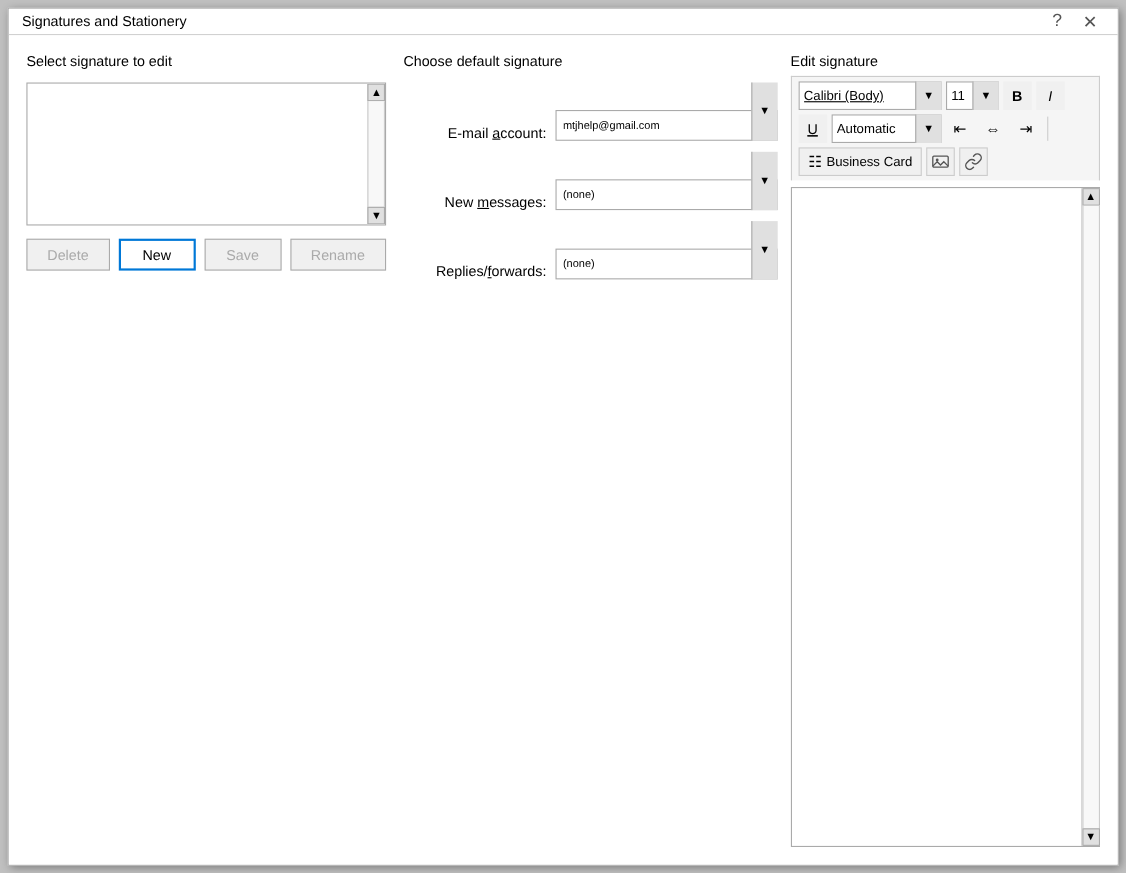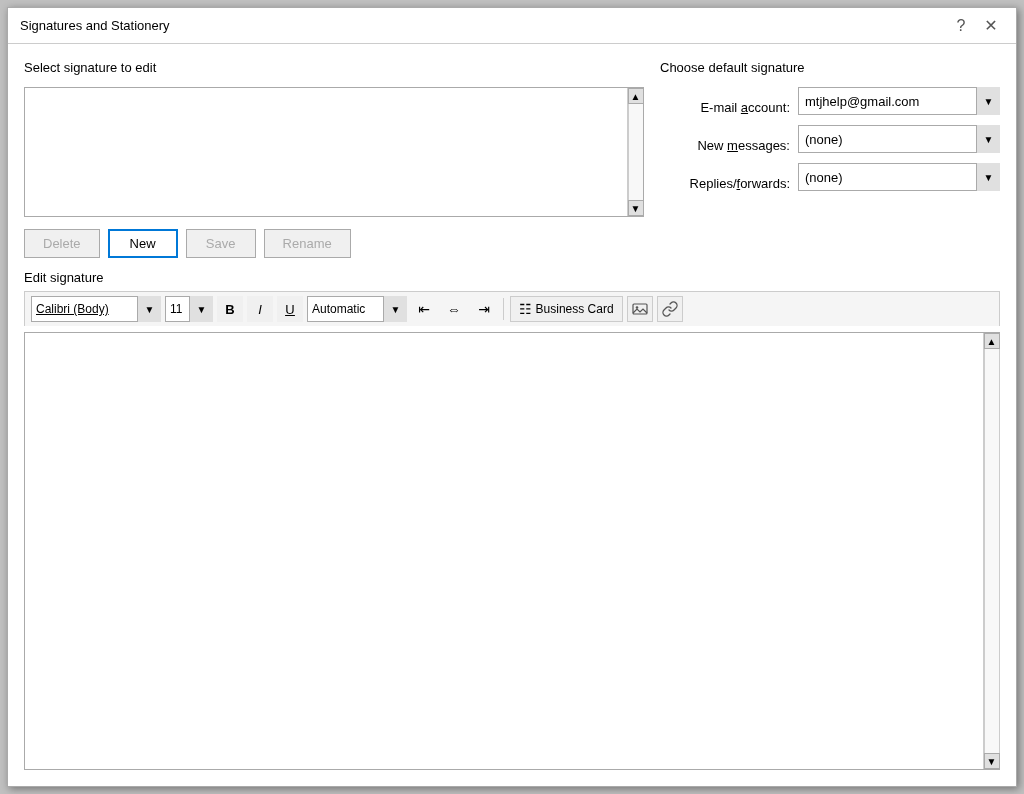--- a/index.html
+++ b/index.html
@@ -22,21 +22,21 @@
       display: flex;
       flex-direction: column;
     }
     .title-bar {
       background: #fff;
       display: flex;
       align-items: center;
       justify-content: space-between;
       padding: 8px 12px;
       border-bottom: 1px solid #ccc;
-      height: 36px;
+      height: 24px;
     }
     .title-bar-title {
       font-size: 13px;
       font-weight: 400;
       color: #000;
     }
     .title-bar-controls {
       display: flex;
       gap: 4px;
       align-items: center;
@@ -77,21 +77,21 @@
       border-color: #ccc;
       border-bottom: 1px solid #fff;
       z-index: 1;
     }
 
     .dialog-body {
       background: #fff;
       flex: 1;
       padding: 16px;
       display: flex;
-      flex-direction: column;
+      flex-direction: row;
       gap: 12px;
     }
 
     .top-section {
       display: flex;
       gap: 16px;
     }
 
     .left-panel {
       flex: 1;
@@ -180,24 +180,25 @@
     }
     .select-wrapper {
       flex: 1;
       position: relative;
     }
     .select-control {
       width: 100%;
       padding: 4px 28px 4px 6px;
       background: #fff;
       border: 1px solid #aaa;
-      font-size: 13px;
+      font-size: 10px;
       appearance: none;
       cursor: pointer;
       height: 28px;
+      margin-top: 25px;
     }
     .select-arrow {
       position: absolute;
       right: 0;
       top: 0;
       bottom: 0;
       width: 24px;
       background: #e0e0e0;
       border-left: 1px solid #aaa;
       display: flex;

